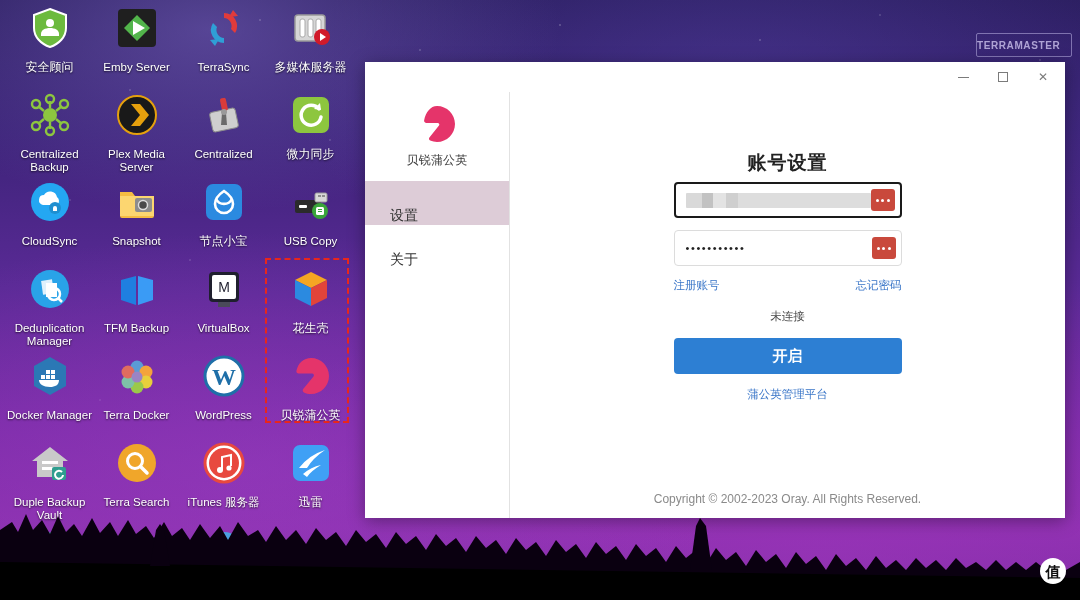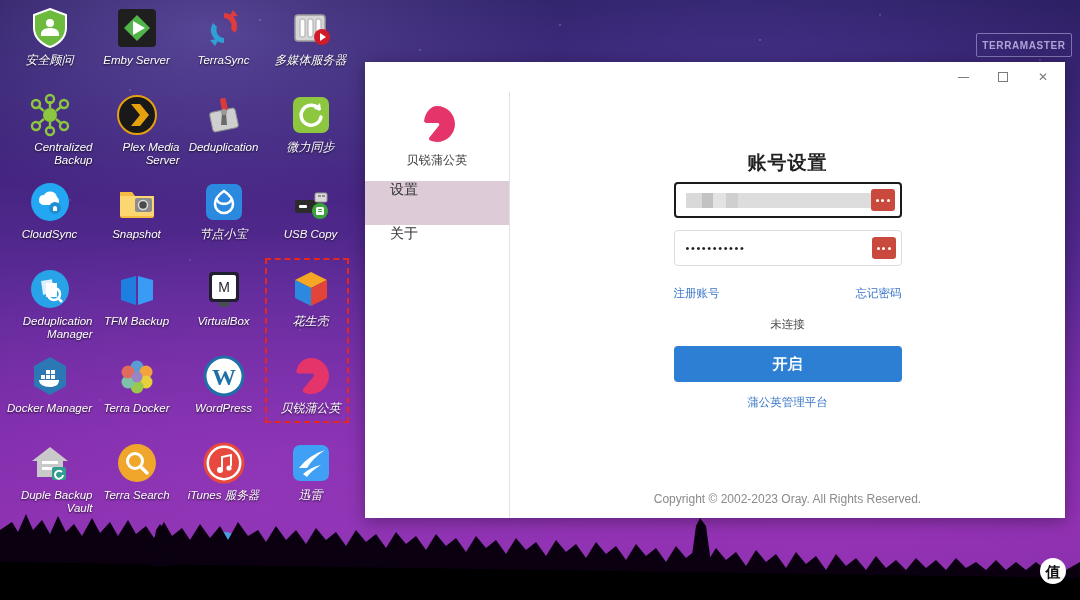--- a/index.html
+++ b/index.html
@@ -68,29 +68,28 @@
     position: relative;
   }
   .di-glyph {
     width: 46px; height: 46px;
     display:flex; align-items:center; justify-content:center;
     position: relative;
     flex: 0 0 auto;
   }
   .di-glyph svg { display:block; }
   .di-label {
-    margin-top: 3px;
+    margin-top: 10px;
     font-size: 11.5px;
     line-height: 13px;
     color: #ffffff;
-    text-align: right;
+    text-align: center;
     text-shadow: 0 1px 2px rgba(0,0,0,0.75);
     max-width: 86px;
     word-break: break-word;
-    font-style: italic;
   }
   .di-label.cjk { font-size: 12px; }
 
   #selection-box {
     position: absolute;
     left: 265px; top: 258px;
     width: 84px; height: 165px;
     border: 2px dashed #e8261c;
     pointer-events: none;
     z-index: 5;
@@ -100,21 +99,21 @@
   #tm-logo {
     position: absolute; right: 8px; top: 32px;
     width: 96px; height: 26px;
     display:flex; align-items:center; justify-content:center;
     pointer-events: none;
   }
   #tm-logo .tm-frame {
     width: 96px; height: 24px;
     border: 1.5px solid rgba(190,180,230,0.55);
     border-radius: 2px;
-    display:flex; align-items:center; justify-content:center;
+    display:flex; align-items:center; justify-content:flex-start;
     position: relative;
   }
   #tm-logo .tm-text {
     font-size: 10px;
     font-weight: bold;
     letter-spacing: 0.6px;
     color: rgba(215,205,245,0.75);
     font-family: "Liberation Sans", sans-serif;
   }
 
@@ -179,21 +178,21 @@
     display: flex; flex-direction: column; align-items: center;
   }
   #brand .brand-mark { width: 40px; height: 40px; }
   #brand .brand-name {
     margin-top: 8px;
     font-size: 12px; color:#3a3a3a;
     letter-spacing: .2px;
   }
   .side-item {
     height: 44px;
-    display:flex; align-items:flex-start;
+    display:flex; align-items:flex-end;
     padding-left: 25px;
     font-size: 14px; color: #333;
     cursor: pointer;
   }
   .side-item.active { background: #ddccd7; }
 
   
   #main-panel {
     flex: 1 1 auto;
     display: flex; flex-direction: column;
@@ -250,21 +249,20 @@
     gap: 2.5px; cursor: pointer;
     flex: 0 0 auto;
   }
   .fbtn i {
     display:block; width:3px; height:3px; border-radius:50%;
     background:#fff;
   }
   #links-row {
     width: 228px;
     display:flex; justify-content: space-between;
-    margin-top: 8px;
     gap: 18px;
   }
   .blue-link {
     font-size: 11.5px; color:#3a76c8;
     cursor: pointer; text-decoration: none;
   }
   #status-text {
     margin-top: 16px;
     font-size: 11.5px; color:#4a4a4a;
   }
@@ -379,21 +377,21 @@
       </div>
       <div class="desk-icon">
         <span class="di-glyph">
           <svg width="44" height="44" viewBox="0 0 44 44">
             <rect x="9" y="17" width="26" height="20" rx="3" fill="#cfcfcf" stroke="#8d8d8d" transform="rotate(-12 22 27)"></rect>
             <rect x="19" y="5" width="6" height="13" rx="2" fill="#d93b3b" transform="rotate(-12 22 12)"></rect>
             <path d="M20 20 l4 0 l1 12 l-6 0 z" fill="#6b6b6b"></path>
             <circle cx="22" cy="19" r="3" fill="#9a9a9a"></circle>
           </svg>
         </span>
-        <span class="di-label">Deduplication</span>
+        <span class="di-label">Centralized</span>
       </div>
       <div class="desk-icon">
         <span class="di-glyph">
           <svg width="44" height="44" viewBox="0 0 44 44">
             <rect x="4" y="4" width="36" height="36" rx="7" fill="#8dc63f"></rect>
             <path d="M30 16 a10 10 0 1 0 2 8" fill="none" stroke="#fff" stroke-width="3.5" stroke-linecap="round"></path>
             <path d="M31 10 l1 7 -7 -1 z" fill="#fff"></path>
           </svg>
         </span>
         <span class="di-label cjk">微力同步</span>

